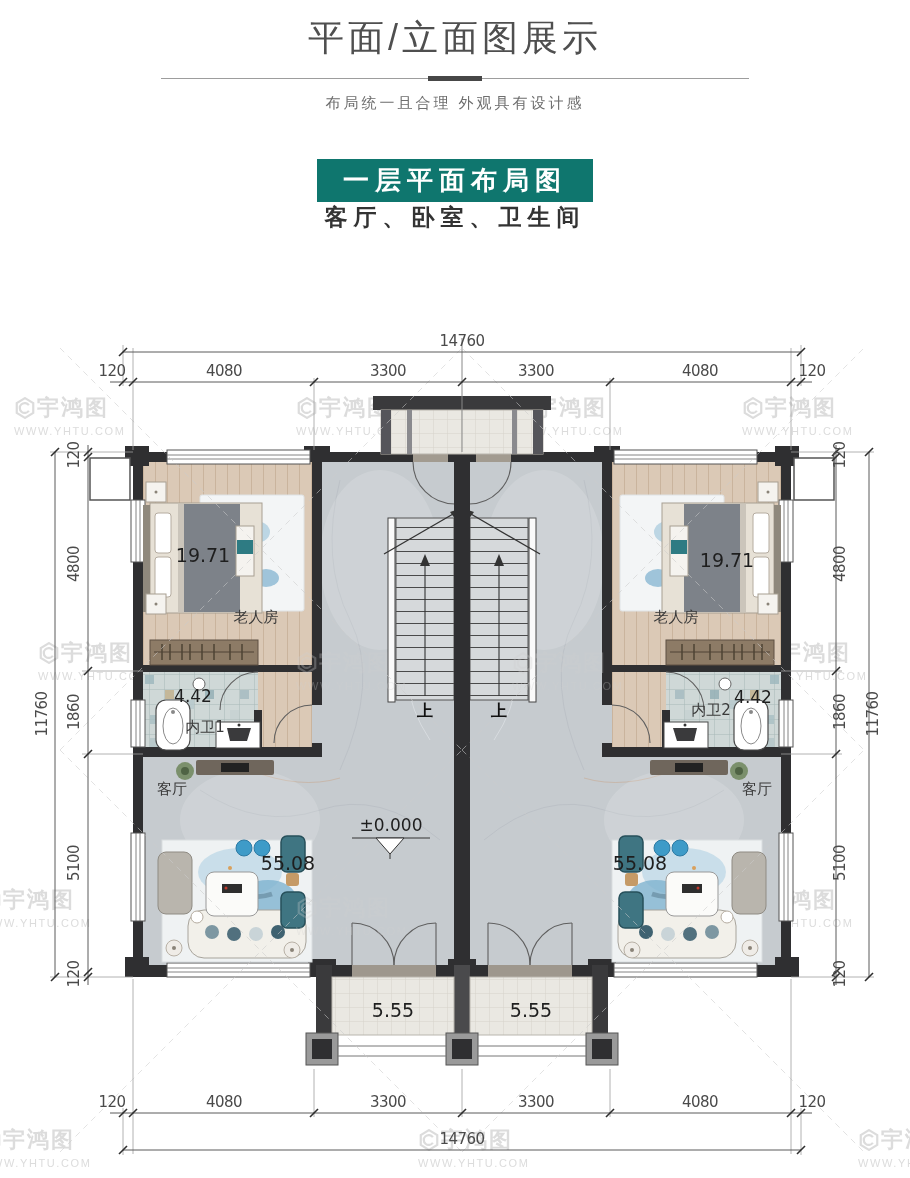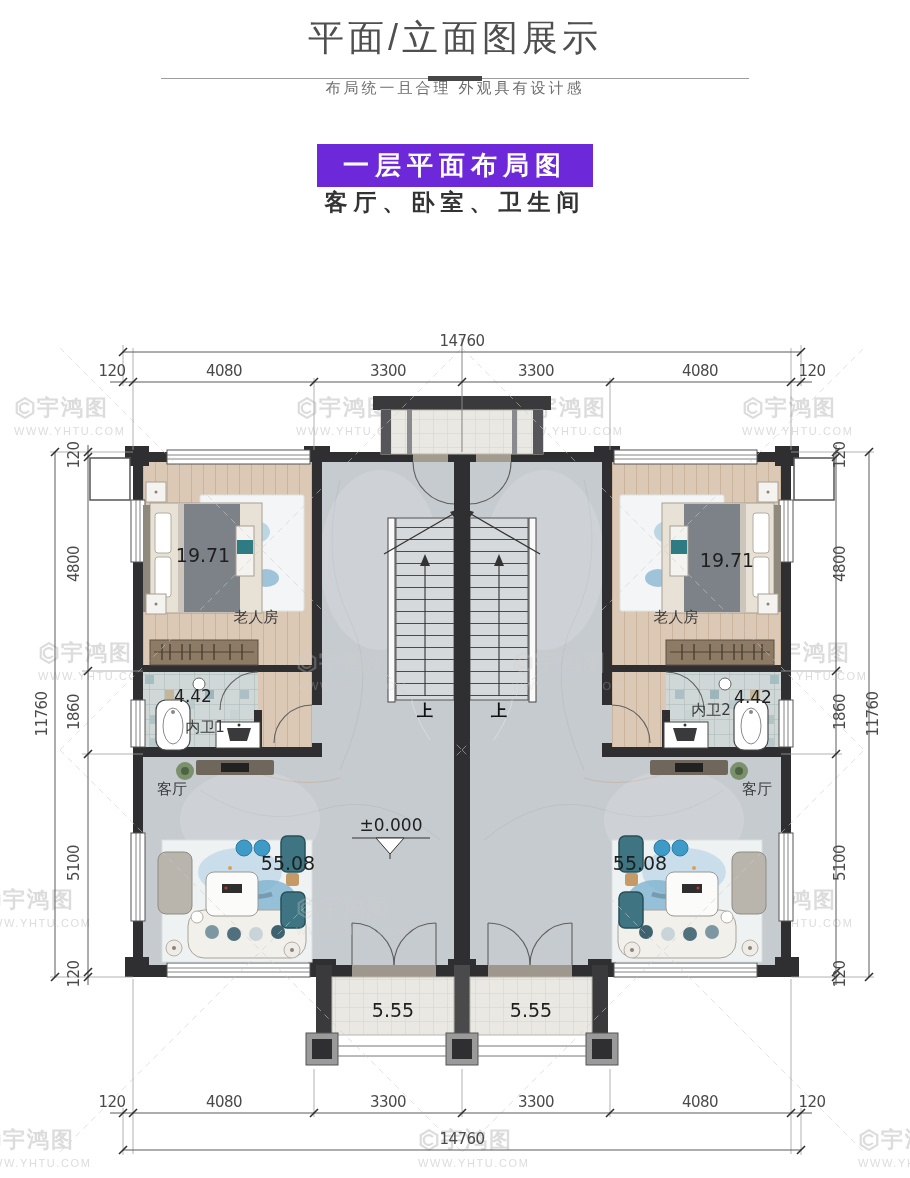--- a/index.html
+++ b/index.html
@@ -4,21 +4,21 @@
 <style>
   html,body{margin:0;padding:0;background:#fff;}
   #page{position:relative;width:910px;height:1178px;background:#fff;overflow:hidden;
         font-family:"Liberation Sans",sans-serif;}
   
   .hdr{position:relative;z-index:3;text-align:center;}
   .title{padding-top:14px;font-size:36px;letter-spacing:4px;color:#4f4f4f;font-weight:500;}
   .divider{width:588px;margin:15px auto 0;border-top:1px solid #9d9d9d;position:relative;height:0;}
   .divider .thick{position:absolute;left:50%;top:-3px;transform:translateX(-50%);
                   width:54px;height:5px;background:#474747;}
-  .subtitle{font-size:15px;letter-spacing:3px;color:#6e6e6e;}
+  .subtitle{margin-top:15px;font-size:15px;letter-spacing:3px;color:#6e6e6e;}
   .banner{display:inline-block;margin-top:46px;background:#c92428;color:#fff;
           font-size:26px;font-weight:bold;letter-spacing:6px;padding:6px 26px;line-height:1.2;}
   .caption{font-size:23px;font-weight:600;letter-spacing:6px;color:#333;}
   
   .wm{position:absolute;color:#cfcfcf;opacity:.72;z-index:0;white-space:nowrap;}
   .wm.front{z-index:2;opacity:.30;}
   .wm-row{display:flex;align-items:center;gap:1px;}
   .wm-ico{width:22px;height:22px;stroke:#cfcfcf;fill:none;stroke-width:2;}
   .wm-brand{font-size:22px;font-weight:bold;letter-spacing:2px;}
   .wm-url{font-size:11px;letter-spacing:1.6px;margin-top:2px;}
@@ -184,21 +184,21 @@
         <div class="wm-url">WWW.YHTU.COM</div>
       </div>
 </div>
 
 <div class="hdr">
   <div class="title">平面/立面图展示</div>
   <div class="divider">
         <span class="thick"></span>
       </div>
   <div class="subtitle">布局统一且合理 外观具有设计感</div>
-  <div><span class="banner" style="background: #6d28d9;">一层平面布局图</span></div>
+  <div><span class="banner" style="background: #0f766e;">一层平面布局图</span></div>
   <div class="caption">客厅、卧室、卫生间</div>
 </div>
 
 <svg id="plan" width="910" height="848" viewBox="0 330 910 848">
 <defs>
   <pattern id="treads" width="60" height="12" patternUnits="userSpaceOnUse">
     <rect width="60" height="12" fill="#d6d9db"></rect>
           <line x1="0" y1="11.5" x2="60" y2="11.5" stroke="#4a4a4a" stroke-width="1"></line>
   </pattern>
   <pattern id="wood" width="12" height="60" patternUnits="userSpaceOnUse">

